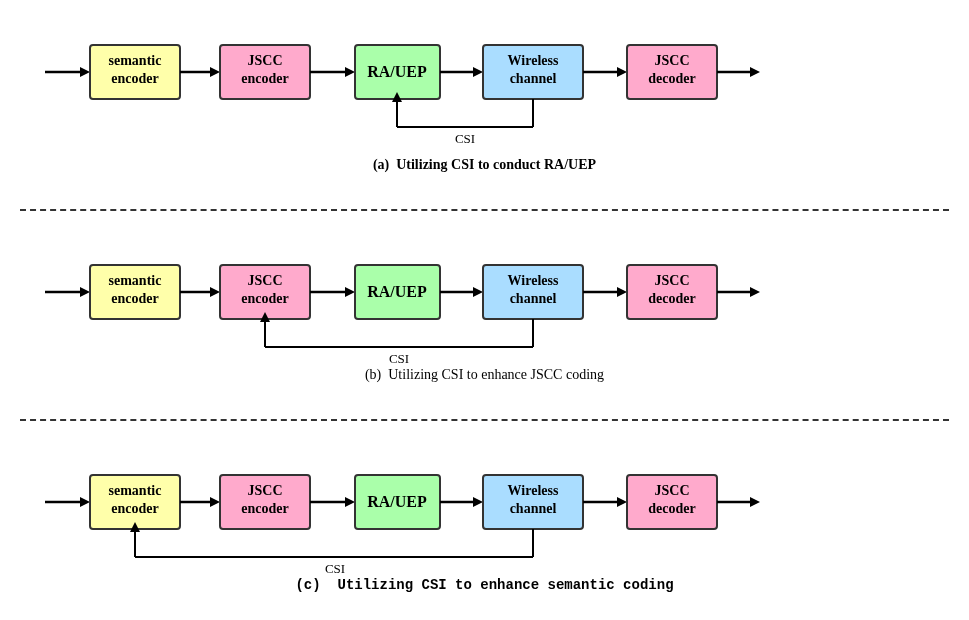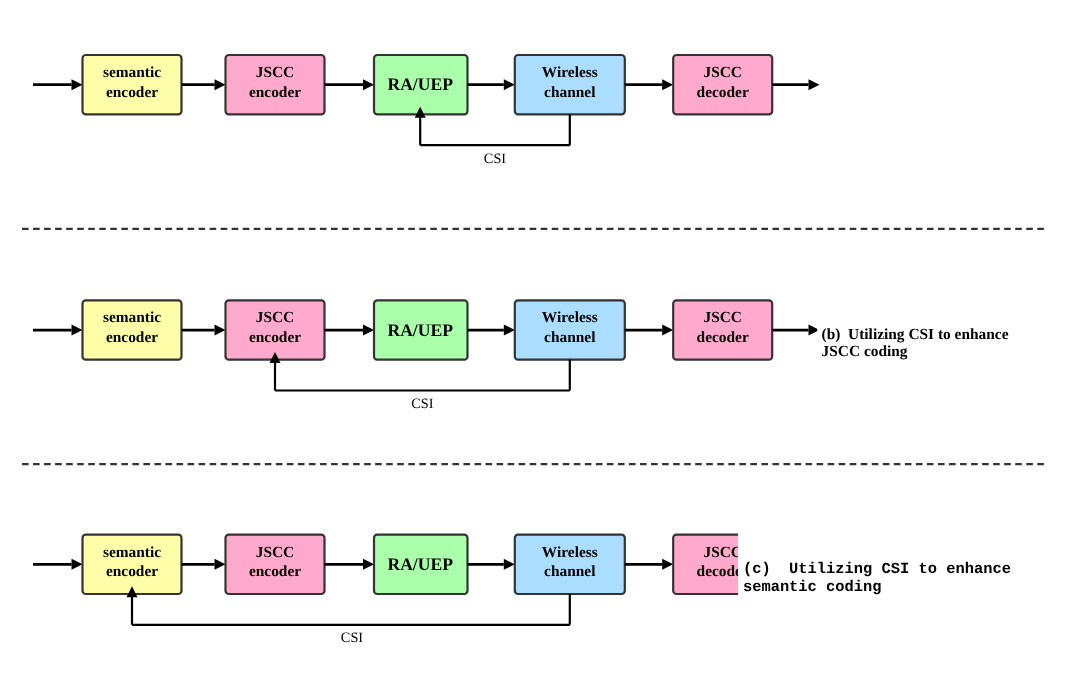--- a/index.html
+++ b/index.html
@@ -12,21 +12,21 @@
       display: flex;
       flex-direction: column;
       align-items: center;
       justify-content: space-around;
       padding: 10px 20px;
     }
 
     .diagram-section {
       width: 100%;
       display: flex;
-      flex-direction: row;
+      flex-direction: column;
       align-items: center;
       gap: 4px;
     }
 
     .divider {
       width: 100%;
       border: none;
       border-top: 2px dashed #333;
       margin: 2px 0;
     }
@@ -82,20 +82,23 @@
     <line x1="498" y1="72" x2="498" y2="100" stroke="#000" stroke-width="2"></line>
 
     <line x1="362" y1="100" x2="498" y2="100" stroke="#000" stroke-width="2"></line>
 
     <line x1="362" y1="72" x2="362" y2="100" stroke="#000" stroke-width="2"></line>
 
     <polygon points="357,75 362,65 367,75" fill="#000"></polygon>
 
     <text x="430" y="116" text-anchor="middle" font-family="Times New Roman, serif" font-size="13">CSI</text>
   </svg>
+  <div style="font-family:'Times New Roman',serif; font-weight:bold; font-size:14px; margin-top:-4px;">
+    (a)&nbsp;&nbsp;Utilizing CSI to conduct RA/UEP
+  </div>
 </div>
 
 <hr class="divider">
 
 <div class="diagram-section">
   <svg class="diagram-svg" width="900" height="120">
 
     <line x1="10" y1="45" x2="45" y2="45" stroke="#000" stroke-width="2.5"></line>
     <polygon points="45,40 55,45 45,50" fill="#000"></polygon>
 
@@ -133,21 +136,21 @@
     <line x1="682" y1="45" x2="715" y2="45" stroke="#000" stroke-width="2.5"></line>
     <polygon points="715,40 725,45 715,50" fill="#000"></polygon>
 
     <line x1="498" y1="72" x2="498" y2="100" stroke="#000" stroke-width="2"></line>
     <line x1="230" y1="100" x2="498" y2="100" stroke="#000" stroke-width="2"></line>
     <line x1="230" y1="72" x2="230" y2="100" stroke="#000" stroke-width="2"></line>
     <polygon points="225,75 230,65 235,75" fill="#000"></polygon>
 
     <text x="364" y="116" text-anchor="middle" font-family="Times New Roman, serif" font-size="13">CSI</text>
   </svg>
-  <div style="font-family:'Times New Roman',serif; font-weight:bold; font-size:14px; margin-top:-4px;">
+  <div style="font-family:'Times New Roman',serif; font-weight:normal; font-size:14px; margin-top:-4px;">
     (b)&nbsp;&nbsp;Utilizing CSI to enhance JSCC coding
   </div>
 </div>
 
 <hr class="divider">
 
 <div class="diagram-section">
   <svg class="diagram-svg" width="900" height="120">
 
     <line x1="10" y1="45" x2="45" y2="45" stroke="#000" stroke-width="2.5"></line>

